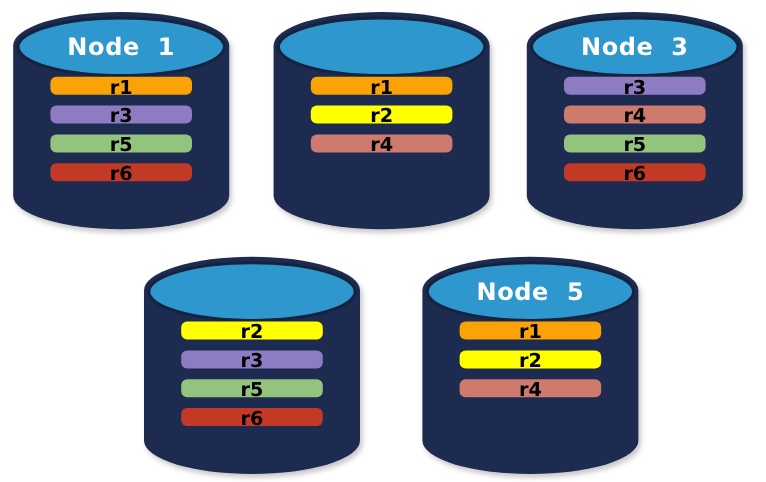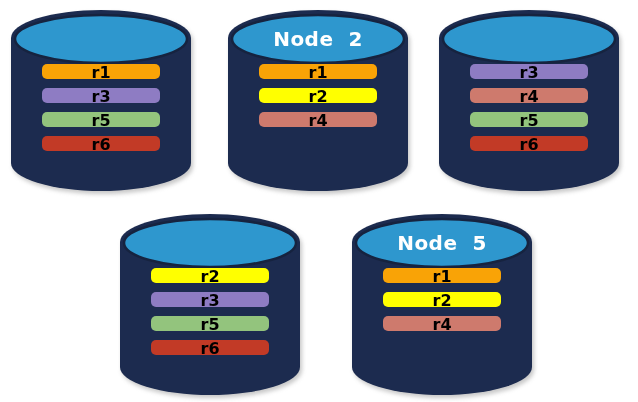--- a/index.html
+++ b/index.html
@@ -69,46 +69,47 @@
 </head>
 <body>
 
 <div class="canvas">
 
   <div class="node n1">
     <svg class="cyl" viewBox="0 0 182 190">
       <path class="body" d="M 1,31 A 90,28 0 0 1 181,31 L 181,156 A 90,28 0 0 1 1,156 Z"></path>
       <ellipse class="top" cx="91" cy="32" rx="86" ry="24"></ellipse>
     </svg>
+    <div class="node-title">Node  1</div>
     <div class="bars">
       <div class="bar" style="background: rgb(249, 163, 6);">r1</div>
       <div class="bar" style="background: rgb(142, 124, 195);">r3</div>
       <div class="bar" style="background: rgb(147, 196, 125);">r5</div>
       <div class="bar" style="background: rgb(194, 58, 38);">r6</div>
     </div>
   </div>
 
   <div class="node n2">
     <svg class="cyl" viewBox="0 0 182 190">
       <path class="body" d="M 1,31 A 90,28 0 0 1 181,31 L 181,156 A 90,28 0 0 1 1,156 Z"></path>
       <ellipse class="top" cx="91" cy="32" rx="86" ry="24"></ellipse>
     </svg>
-    <div class="node-title">Node  2</div>
     <div class="bars">
       <div class="bar" style="background: rgb(249, 163, 6);">r1</div>
       <div class="bar" style="background: rgb(255, 255, 0);">r2</div>
       <div class="bar" style="background: rgb(206, 122, 109);">r4</div>
     </div>
   </div>
 
   <div class="node n3">
     <svg class="cyl" viewBox="0 0 182 190">
       <path class="body" d="M 1,31 A 90,28 0 0 1 181,31 L 181,156 A 90,28 0 0 1 1,156 Z"></path>
       <ellipse class="top" cx="91" cy="32" rx="86" ry="24"></ellipse>
     </svg>
+    <div class="node-title">Node  3</div>
     <div class="bars">
       <div class="bar" style="background: rgb(142, 124, 195);">r3</div>
       <div class="bar" style="background: rgb(206, 122, 109);">r4</div>
       <div class="bar" style="background: rgb(147, 196, 125);">r5</div>
       <div class="bar" style="background: rgb(194, 58, 38);">r6</div>
     </div>
   </div>
 
   <div class="node n4">
     <svg class="cyl" viewBox="0 0 182 190">

